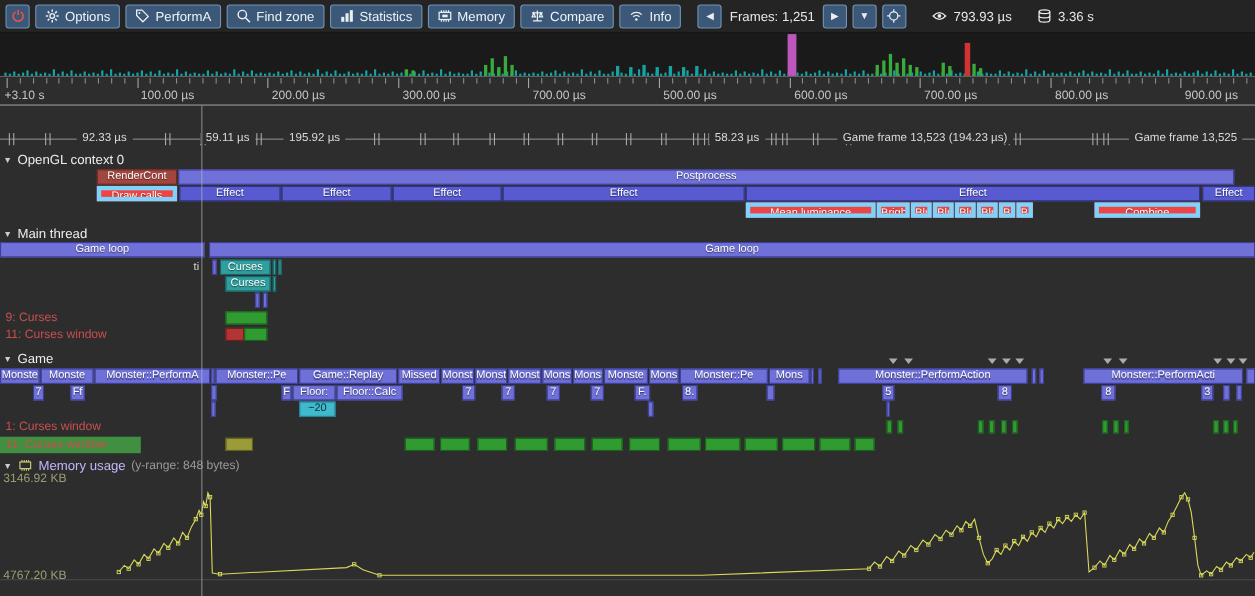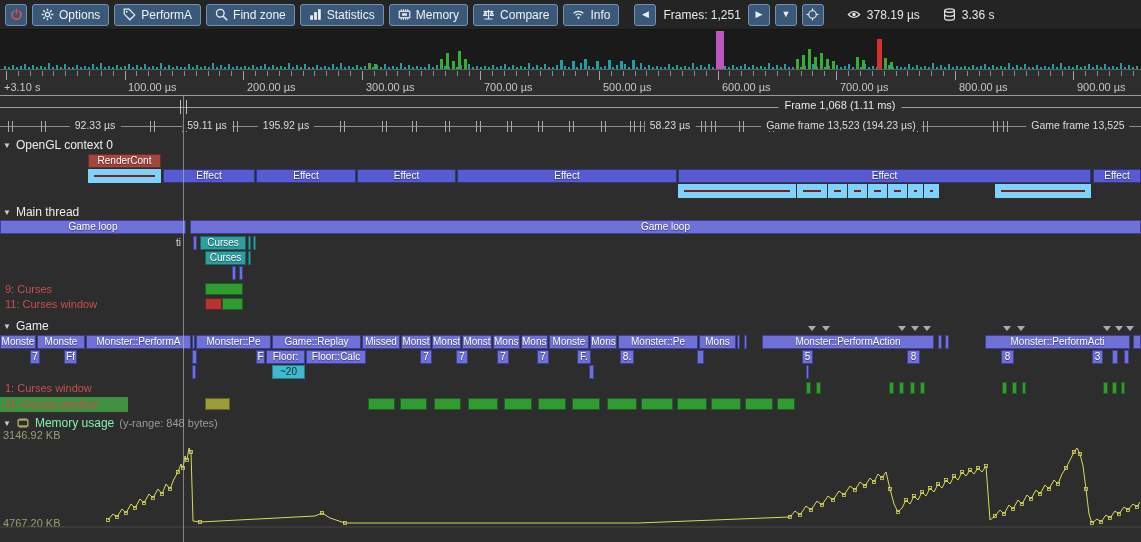--- a/index.html
+++ b/index.html
@@ -33,28 +33,28 @@
 .dtick{position:absolute;top:4px;width:7px;height:14px;border-left:1px solid #c0c0c0;border-right:1px solid #c0c0c0;}
 #frow2{position:absolute;top:116px;left:0;width:100%;height:20px;}
 .fline2{position:absolute;top:10px;left:0;right:0;height:1px;background:#8b8b8b;}
 .flabel2{position:absolute;top:3px;transform:translateX(-50%);background:#2d2d2d;padding:0 5px;font-size:10.5px;color:#dadada;white-space:nowrap;cursor:pointer;}
 .dtick2{position:absolute;top:5px;width:5px;height:11px;border-left:1px solid #a9a9a9;border-right:1px solid #a9a9a9;}
 
 #timeline{position:absolute;inset:0;}
 .sechdr{position:absolute;left:3px;height:14px;display:flex;align-items:center;gap:5px;cursor:pointer;white-space:nowrap;}
 .tri{font-size:8px;color:#cdcdcd;}
 .sectitle{font-size:12px;color:#ededed;}
-.sectitle.memtitle{color:#86efac;}
+.sectitle.memtitle{color:#c4b5fd;}
 .secnote{font-size:11px;color:#9a9a9a;}
 .hdricon{margin:0 1px;}
 .zone{position:absolute;height:14px;font-size:10px;line-height:12px;color:#fff;text-align:center;overflow:hidden;white-space:nowrap;text-shadow:0 1px 1px rgba(0,0,0,.55);cursor:pointer;}
 .z-purple{background:#6f71d9;border:1px solid #3c3e97;}
 .z-blue{background:#575ad0;border:1px solid #32347f;}
 .z-red{background:#a3463f;border:1px solid #6a2a25;}
-.z-red2{background:#7f1d1d;border:6px solid #7dd3fc;font-family:Liberation Serif, serif;}
+.z-red2{background:#ef4444;border:4px solid #7dd3fc;}
 .z-teal{background:#2e9e9f;border:1px solid #1a6566;}
 .z-cyan{background:#41b9cc;border:1px solid #20808f;color:#06323b;text-shadow:none;}
 .ztext{position:absolute;height:14px;font-size:10px;line-height:14px;color:#dcdcdc;}
 .pbar{position:absolute;height:12px;}
 .pb-green{background:#2f9b31;border:1px solid #1b611d;}
 .pb-red{background:#b23434;border:1px solid #6e1d1d;}
 .pb-olive{background:#9b9b3a;border:1px solid #60601f;}
 .plotlabel{position:absolute;left:5px;height:13px;line-height:13px;font-size:11px;color:#c94f4f;cursor:pointer;white-space:nowrap;}
 .plothl{position:absolute;left:0;width:128px;height:15px;background:#418f41;}
 .cmark{position:absolute;width:0;height:0;border-left:4px solid transparent;border-right:4px solid transparent;border-top:5px solid #ababab;cursor:pointer;}
@@ -170,21 +170,21 @@
           </svg>
         </span>
       </button>
     <span class="tstat">
         <span class="ticon">
           <svg width="14" height="13" viewBox="0 0 16 16">
             <path d="M1 8q7-7.5 14 0q-7 7.5-14 0z" fill="none" stroke="#e9eef3" stroke-width="1.4"></path>
             <circle cx="8" cy="8" r="2.1" fill="#e9eef3"></circle>
           </svg>
         </span>
-        <span>378.19 µs</span>
+        <span>793.93 µs</span>
       </span>
     <span class="tstat">
         <span class="ticon">
           <svg width="13" height="13" viewBox="0 0 16 16">
             <g fill="none" stroke="#e9eef3" stroke-width="1.4">
               <ellipse cx="8" cy="3.2" rx="6" ry="2.1"></ellipse>
               <path d="M2 3.2v9.6c0 1.15 2.7 2.1 6 2.1s6-.95 6-2.1V3.2"></path>
               <path d="M2 8c0 1.15 2.7 2.1 6 2.1S14 9.15 14 8"></path>
             </g>
           </svg>
@@ -607,25 +607,20 @@
       <div class="rlabel" style="left: 128px;">100.00 µs</div>
       <div class="rlabel" style="left: 247px;">200.00 µs</div>
       <div class="rlabel" style="left: 366px;">300.00 µs</div>
       <div class="rlabel" style="left: 484px;">700.00 µs</div>
       <div class="rlabel" style="left: 603px;">500.00 µs</div>
       <div class="rlabel" style="left: 722px;">600.00 µs</div>
       <div class="rlabel" style="left: 840px;">700.00 µs</div>
       <div class="rlabel" style="left: 959px;">800.00 µs</div>
       <div class="rlabel" style="left: 1077px;">900.00 µs</div>
     </div>
-  <div id="frow1">
-      <div class="fline"></div>
-      <div class="dtick" style="left: 180px;"></div>
-      <div class="flabel" style="left: 840px;">Frame 1,068 (1.11 ms)</div>
-    </div>
   <div id="frow2">
       <div class="fline2"></div>
       <div class="dtick2" style="left: 8px;"></div>
       <div class="dtick2" style="left: 41px;"></div>
       <div class="dtick2" style="left: 150px;"></div>
       <div class="dtick2" style="left: 182px;"></div>
       <div class="dtick2" style="left: 233px;"></div>
       <div class="dtick2" style="left: 340px;"></div>
       <div class="dtick2" style="left: 382px;"></div>
       <div class="dtick2" style="left: 412px;"></div>
@@ -651,20 +646,21 @@
       <div class="flabel2" style="left: 670px;">58.23 µs</div>
       <div class="flabel2" style="left: 841px;">Game frame 13,523 (194.23 µs)</div>
       <div class="flabel2" style="left: 1078px;">Game frame 13,525</div>
     </div>
   <div id="timeline">
       <div class="sechdr" style="top: 138px;">
         <div class="tri">▼</div>
         <div class="sectitle">OpenGL context 0</div>
       </div>
       <div class="zone z-red" style="left: 88px; top: 154px; width: 73px;">RenderCont</div>
+      <div class="zone z-purple" style="left: 162px; top: 154px; width: 960px;">Postprocess</div>
       <div class="zone z-red2" style="left: 88px; top: 169px; width: 73px;">Draw calls</div>
       <div class="zone z-blue" style="left: 163px; top: 169px; width: 92px;">Effect</div>
       <div class="zone z-blue" style="left: 256px; top: 169px; width: 100px;">Effect</div>
       <div class="zone z-blue" style="left: 357px; top: 169px; width: 99px;">Effect</div>
       <div class="zone z-blue" style="left: 457px; top: 169px; width: 220px;">Effect</div>
       <div class="zone z-blue" style="left: 678px; top: 169px; width: 413px;">Effect</div>
       <div class="zone z-blue" style="left: 1093px; top: 169px; width: 48px;">Effect</div>
       <div class="zone z-red2" style="left: 678px; top: 184px; width: 118px;">Mean luminance</div>
       <div class="zone z-red2" style="left: 797px; top: 184px; width: 30px;">Brigh</div>
       <div class="zone z-red2" style="left: 828px; top: 184px; width: 19px;">Blur</div>

